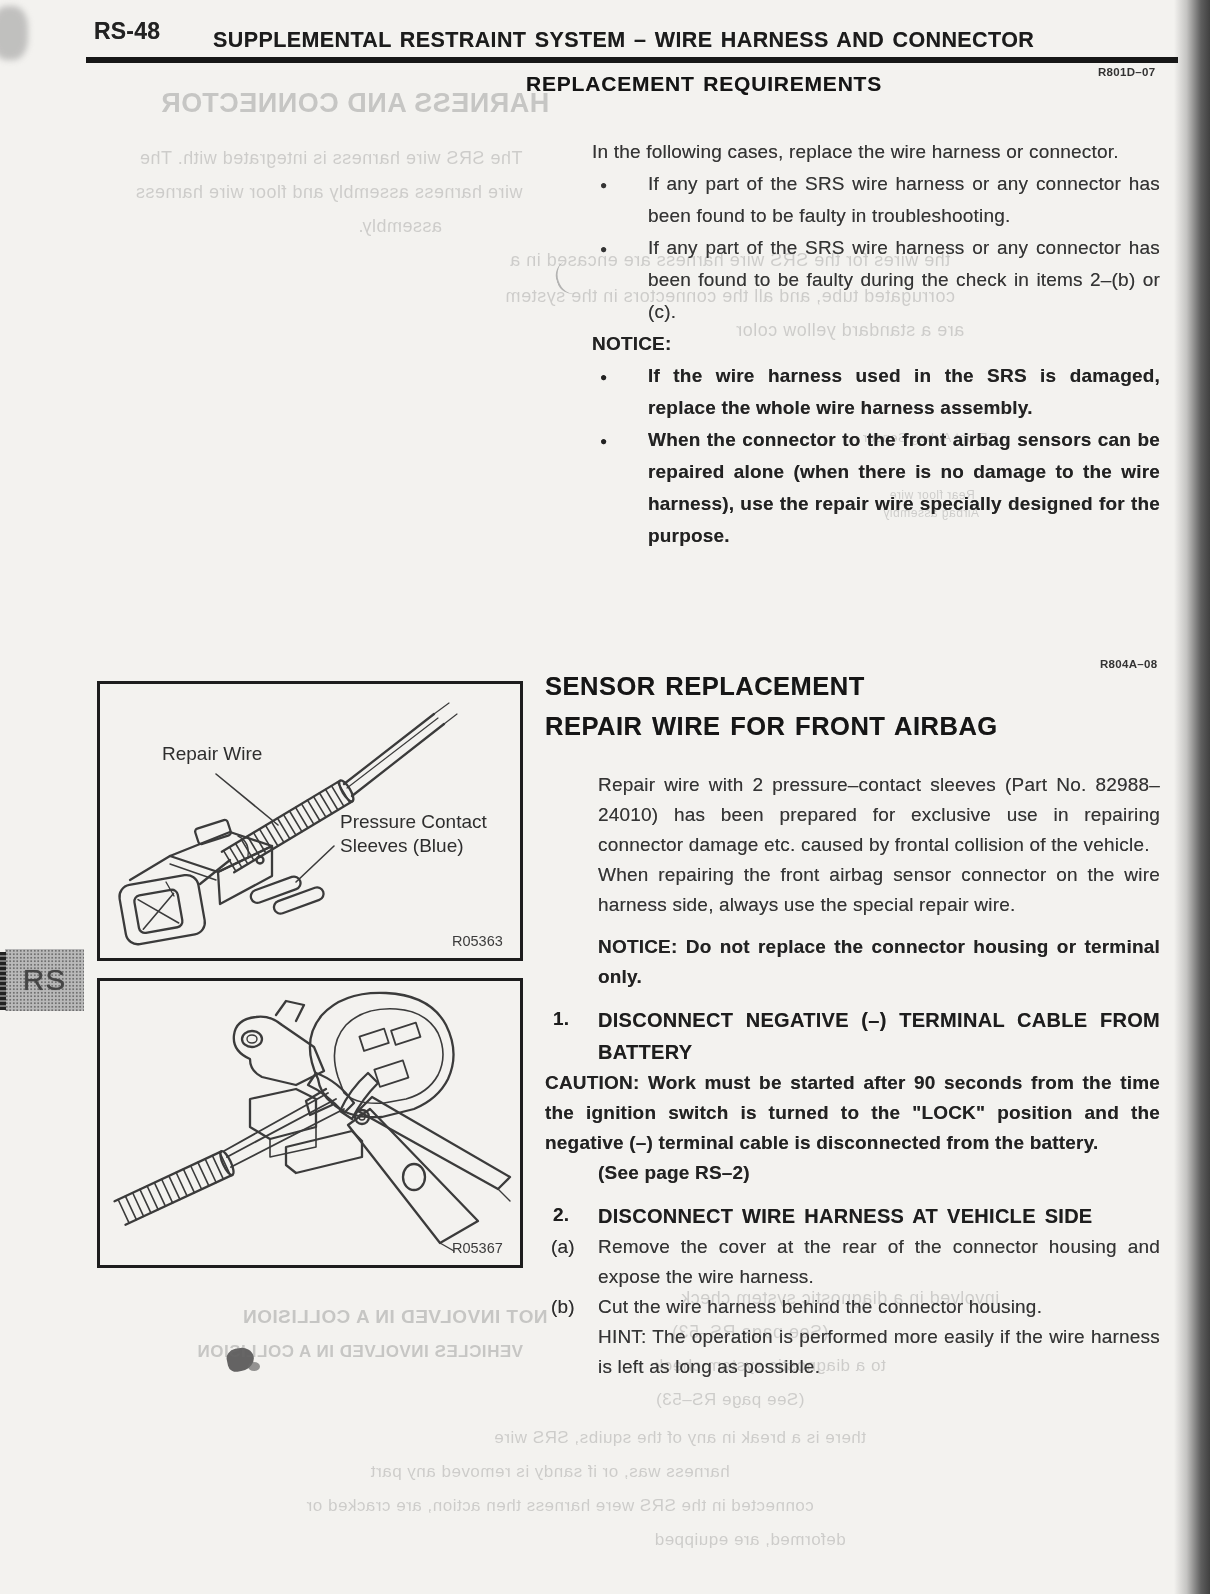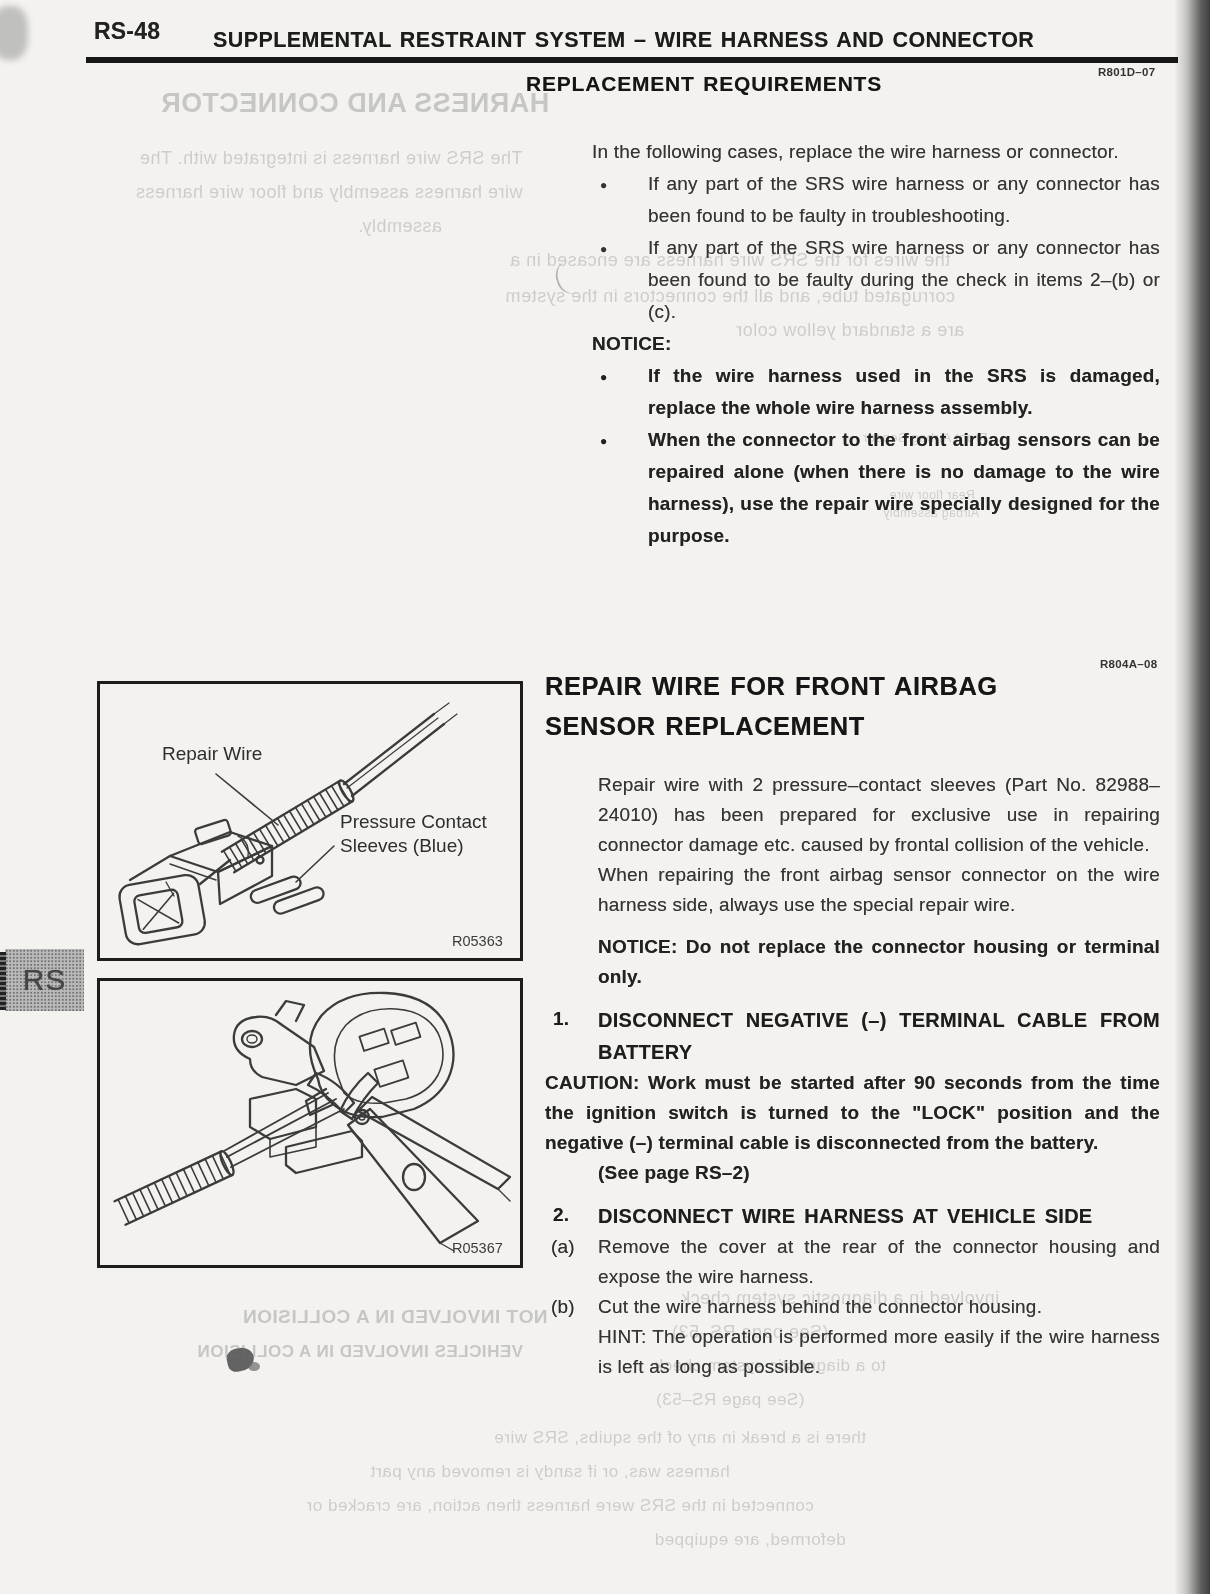--- a/index.html
+++ b/index.html
@@ -114,22 +114,22 @@
       <div>If the wire harness used in the SRS is damaged, replace the whole wire harness assembly.</div>
     </div>
     <div class="brow b nb">
       <span class="bdot">●</span>
       <div>When the connector to the front airbag sensors can be repaired alone (when there is no damage to the wire harness), use the repair wire specially designed for the purpose.</div>
     </div>
   </div>
 
   <div class="abs doccode2">R804A–08</div>
   <div class="abs sec2title scan">
+    <div>SENSOR REPLACEMENT</div>
     <div>REPAIR WIRE FOR FRONT AIRBAG</div>
-    <div>SENSOR REPLACEMENT</div>
   </div>
 
   <div class="abs col2 scan">
     <p>Repair wire with 2 pressure–contact sleeves (Part No. 82988–24010) has been prepared for exclusive use in repairing connector damage etc. caused by frontal collision of the vehicle.</p>
     <p>When repairing the front airbag sensor connector on the wire harness side, always use the special repair wire.</p>
     <p class="ntc">NOTICE: Do not replace the connector housing or terminal only.</p>
 
     <div class="srow">
       <span class="snum">1.</span>
       <div class="stitle">DISCONNECT NEGATIVE (–) TERMINAL CABLE FROM BATTERY</div>

